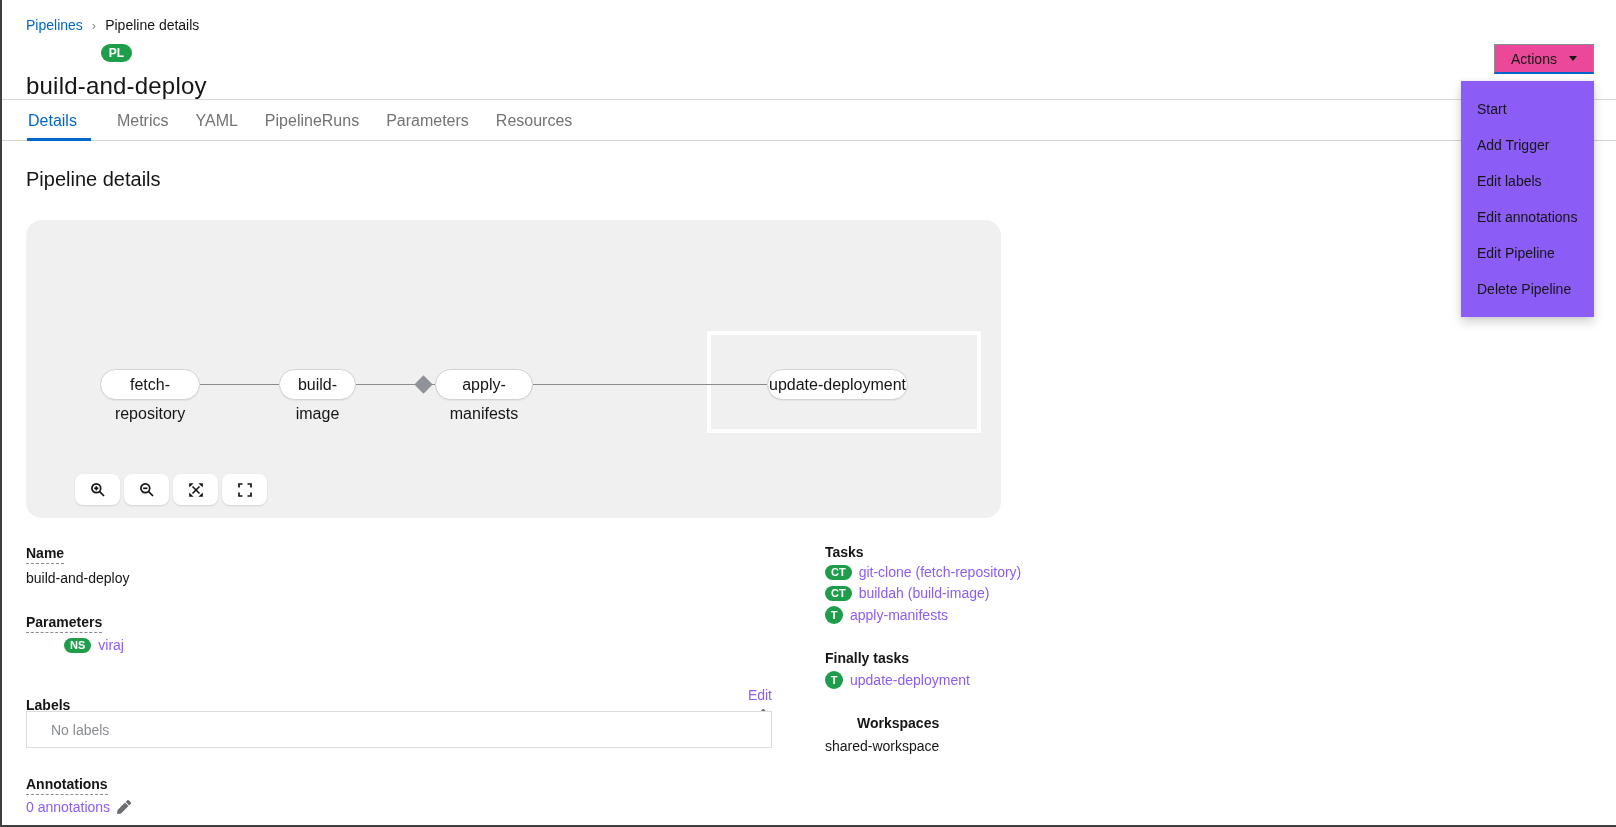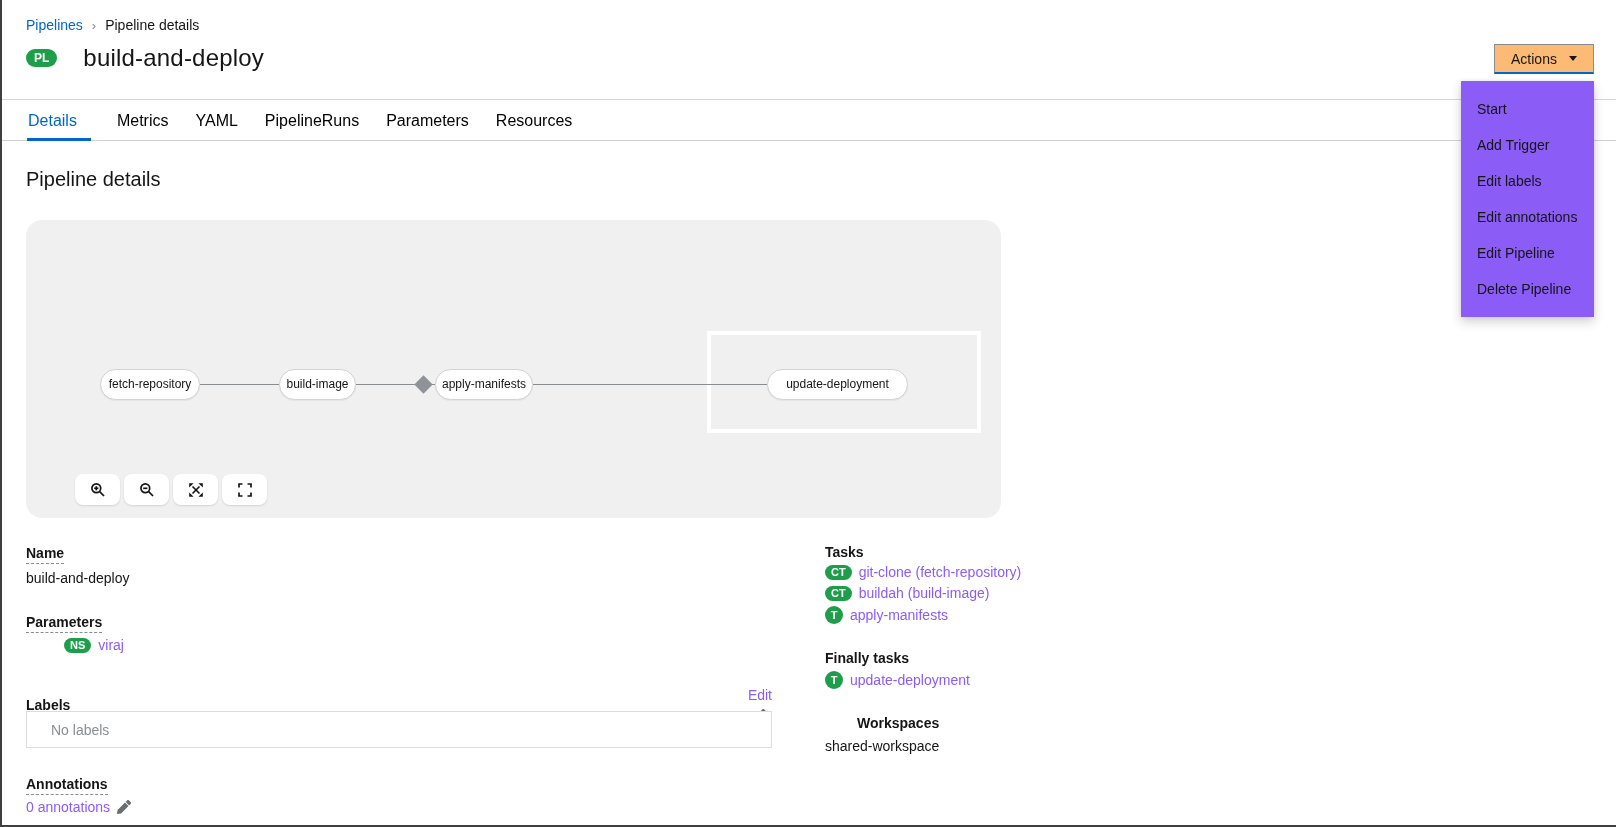--- a/index.html
+++ b/index.html
@@ -8,53 +8,53 @@
   .page {
     position:relative; width:1616px; height:827px; background:#fff; overflow:hidden;
     border-left:2px solid #3f3f3f; border-bottom:2px solid #3f3f3f;
   }
   
   .breadcrumb { position:absolute; left:24px; top:17px; font-size:14px; display:flex; align-items:center; gap:9px; }
   .breadcrumb a { color:#0066cc; text-decoration:none; cursor:pointer; }
   .crumb-sep { color:#8a8d90; font-size:13px; }
   .crumb-current { color:#151515; }
   
-  .title-row { position:absolute; left:24px; top:44px; display:flex; align-items:center; gap:26px; }
+  .title-row { position:absolute; left:24px; top:44px; display:flex; align-items:center; gap:10px;flex-direction:column; }
   .badge-pill {
     background:#1e9e4a; color:#fff; font-weight:700; font-size:12px;
     border-radius:11px; padding:3px 8px; line-height:1; display:inline-block;
   }
   .page-title { font-size:24px; font-weight:500; color:#151515; letter-spacing:.2px; }
   
   .actions-btn {
     position:absolute; left:1492px; top:44px; width:100px; height:30px;
-    background:#fdba74; border:1px solid #8a8d90; border-bottom:2px solid #0066cc;
+    background:#ec4899; border:1px solid #8a8d90; border-bottom:2px solid #0066cc;
     font-size:14px; color:#151515; display:flex; align-items:center; justify-content:center; gap:12px;
     cursor:pointer; font-family:inherit;
   }
   .caret-down { width:0; height:0; border-left:4px solid transparent; border-right:4px solid transparent; border-top:5px solid #151515; display:inline-block; }
   
   .header-line { position:absolute; left:0; right:0; top:99px; height:1px; background:#d7d7d7; }
   .tabs-line   { position:absolute; left:0; right:0; top:140px; height:1px; background:#d2d2d2; }
   .tabs { position:absolute; left:25px; top:100px; height:41px; display:flex; }
   .tab {
-    background:none; border:none; font-family:inherit; font-size:16px; color:#000000;
+    background:none; border:none; font-family:inherit; font-size:16px; color:#737373;
     margin-right:25px; padding:0 1px; height:41px; cursor:pointer;
   }
   .tab.active { color:#0066cc; box-shadow:inset 0 -3px 0 0 #0066cc; padding-right:14px; }
   
   .section-title { position:absolute; left:24px; top:168px; font-size:20px; font-weight:500; }
   
   .graph-panel { position:absolute; left:24px; top:220px; width:975px; height:298px; background:#f0f0f0; border-radius:16px; }
   .finally-box { position:absolute; left:681px; top:111px; width:274px; height:102px; border:4px solid #ffffff; }
   .edge { position:absolute; height:1px; background:#8a8d90; top:164px; }
   .diamond { position:absolute; left:391px; top:158px; width:13px; height:13px; background:#8f9296; transform:rotate(45deg); }
   .task-node {
     position:absolute; top:149px; height:31px; background:#fff; border:1px solid #d2d2d2; border-radius:16px;
-    font-size:12px; color:#151515; text-align:center; line-height:29px; cursor:pointer;
+    font-size:16px; color:#151515; text-align:center; line-height:29px; cursor:pointer;
     box-shadow:0 1px 1px rgba(0,0,0,0.05);
   }
   .graph-controls { position:absolute; left:49px; top:254px; display:flex; gap:4px; }
   .gc-btn {
     width:45px; height:31px; background:#fff; border:none; border-radius:8px; cursor:pointer;
     display:flex; align-items:center; justify-content:center; box-shadow:0 1px 2px rgba(0,0,0,0.12);
   }
   .gc-btn svg { display:block; }
   
   .dt-label { position:absolute; font-size:14px; font-weight:700; color:#151515; }

